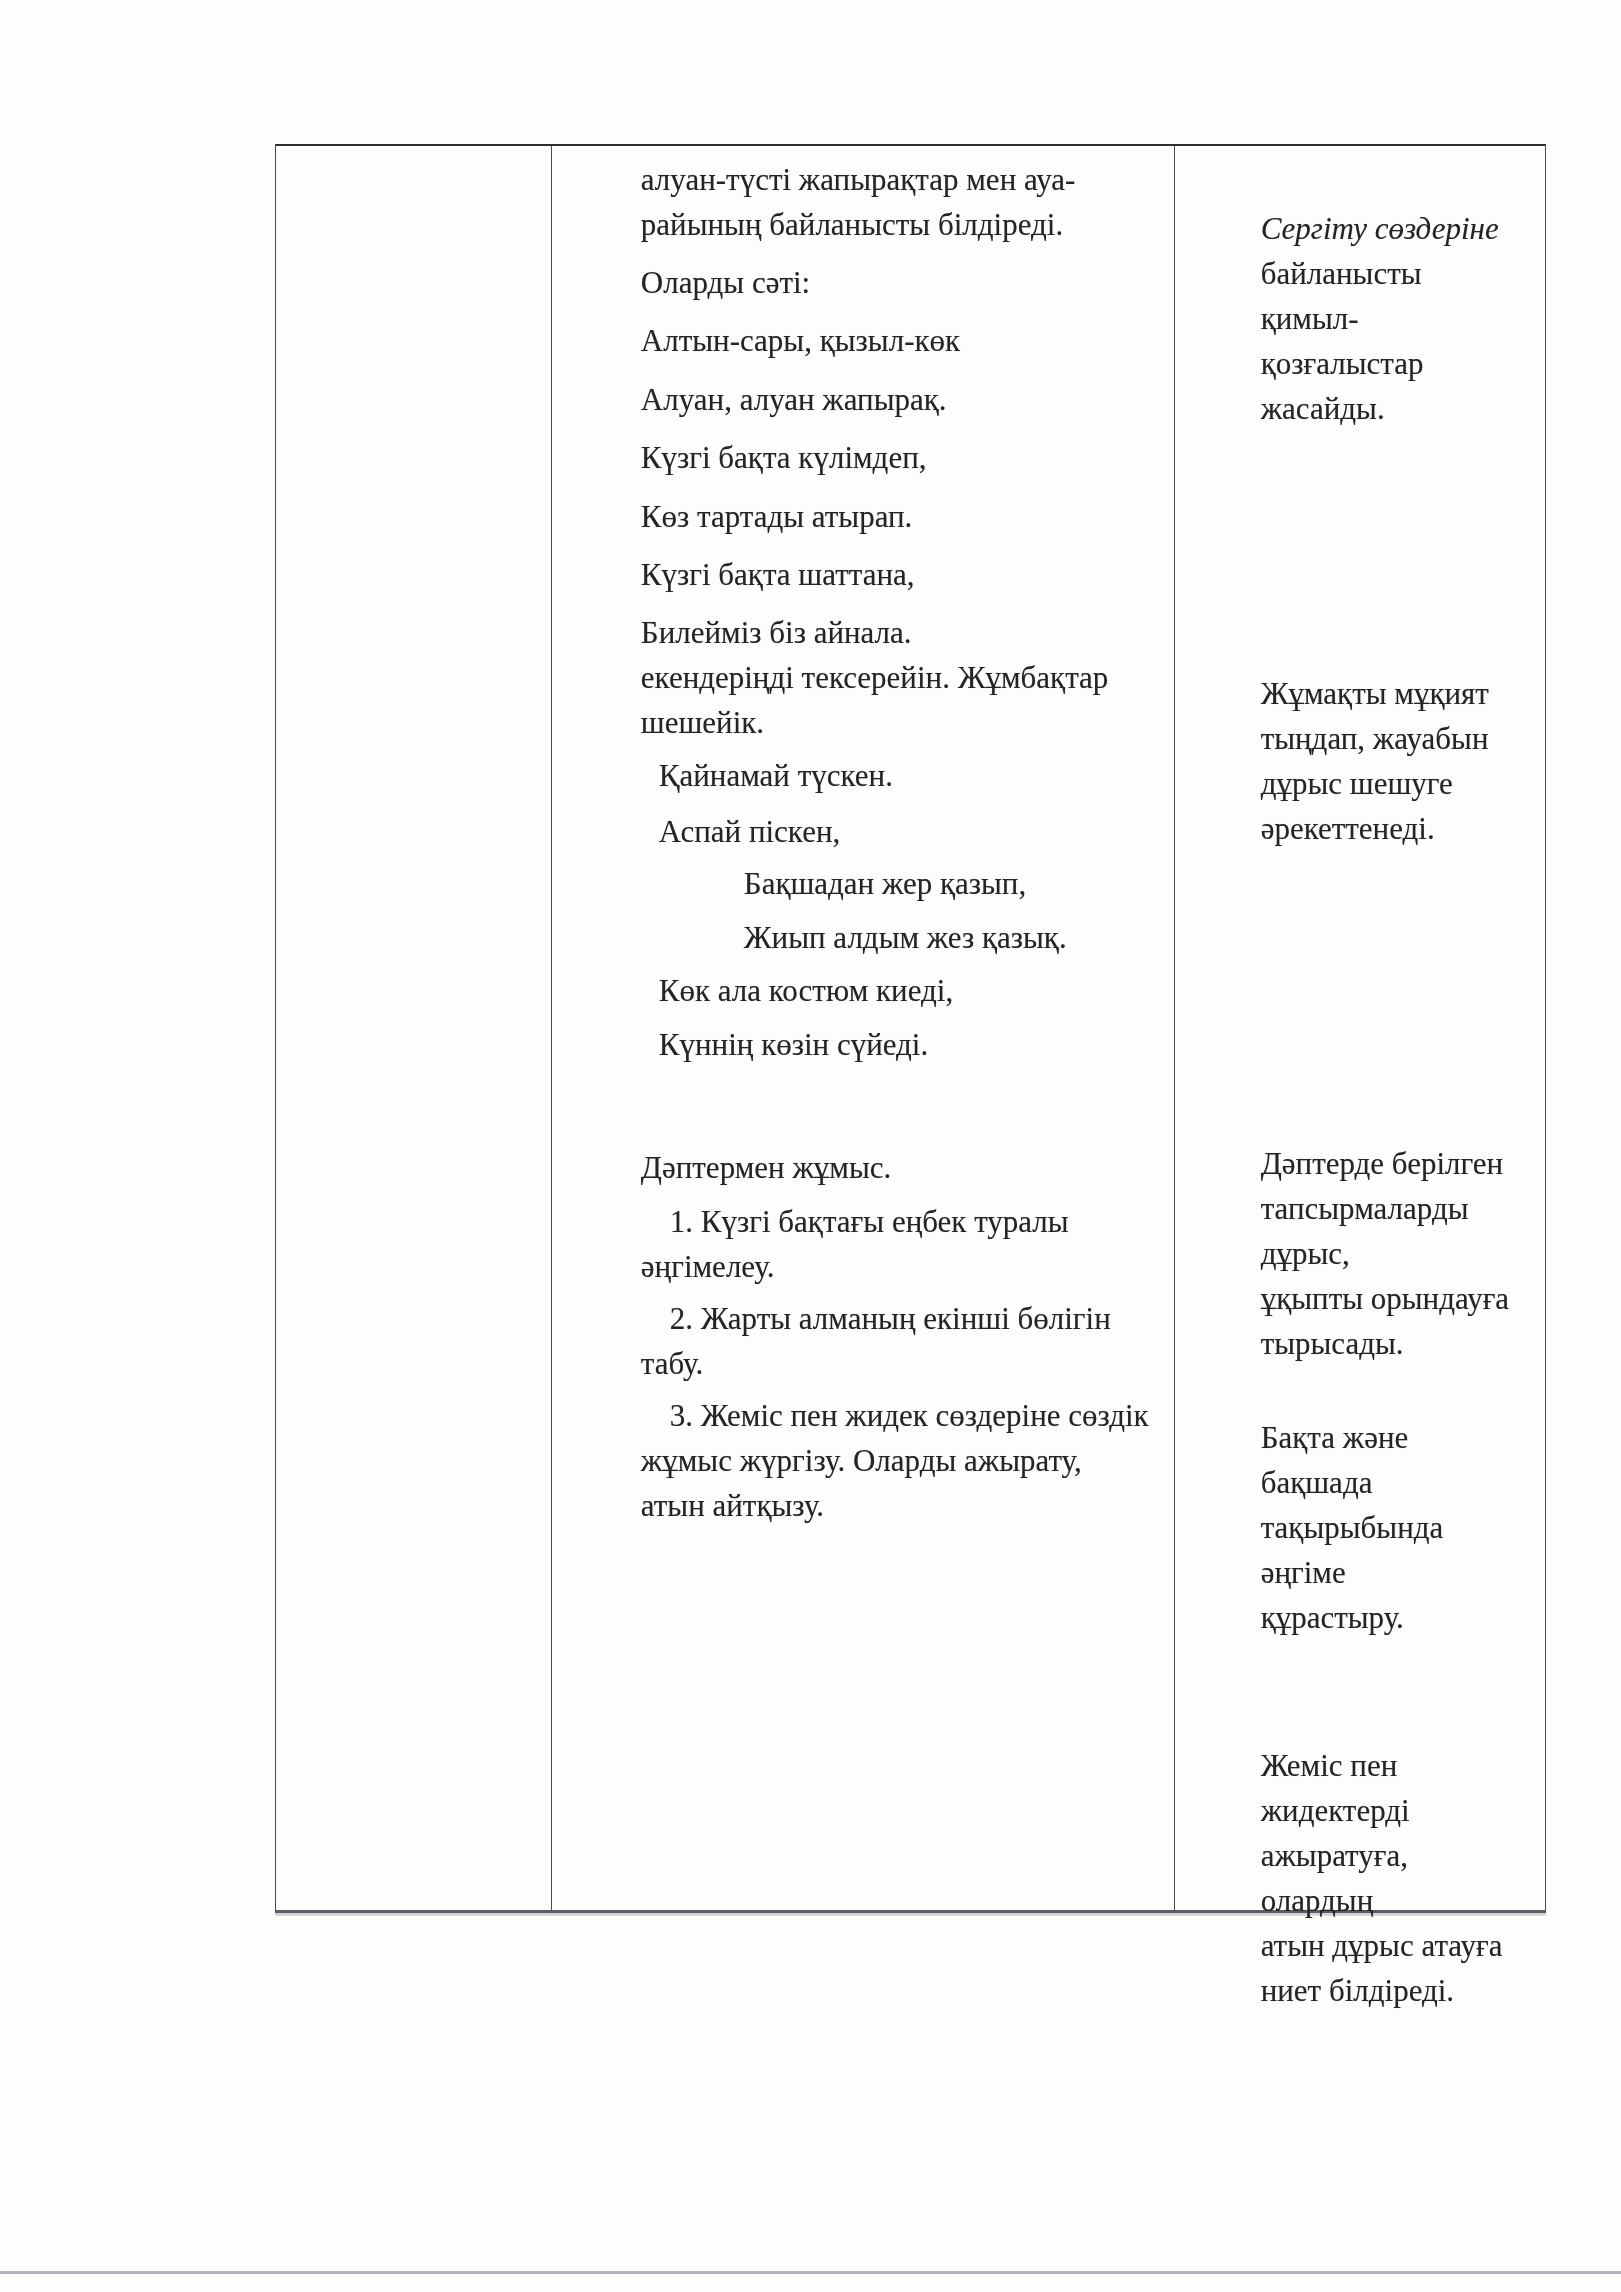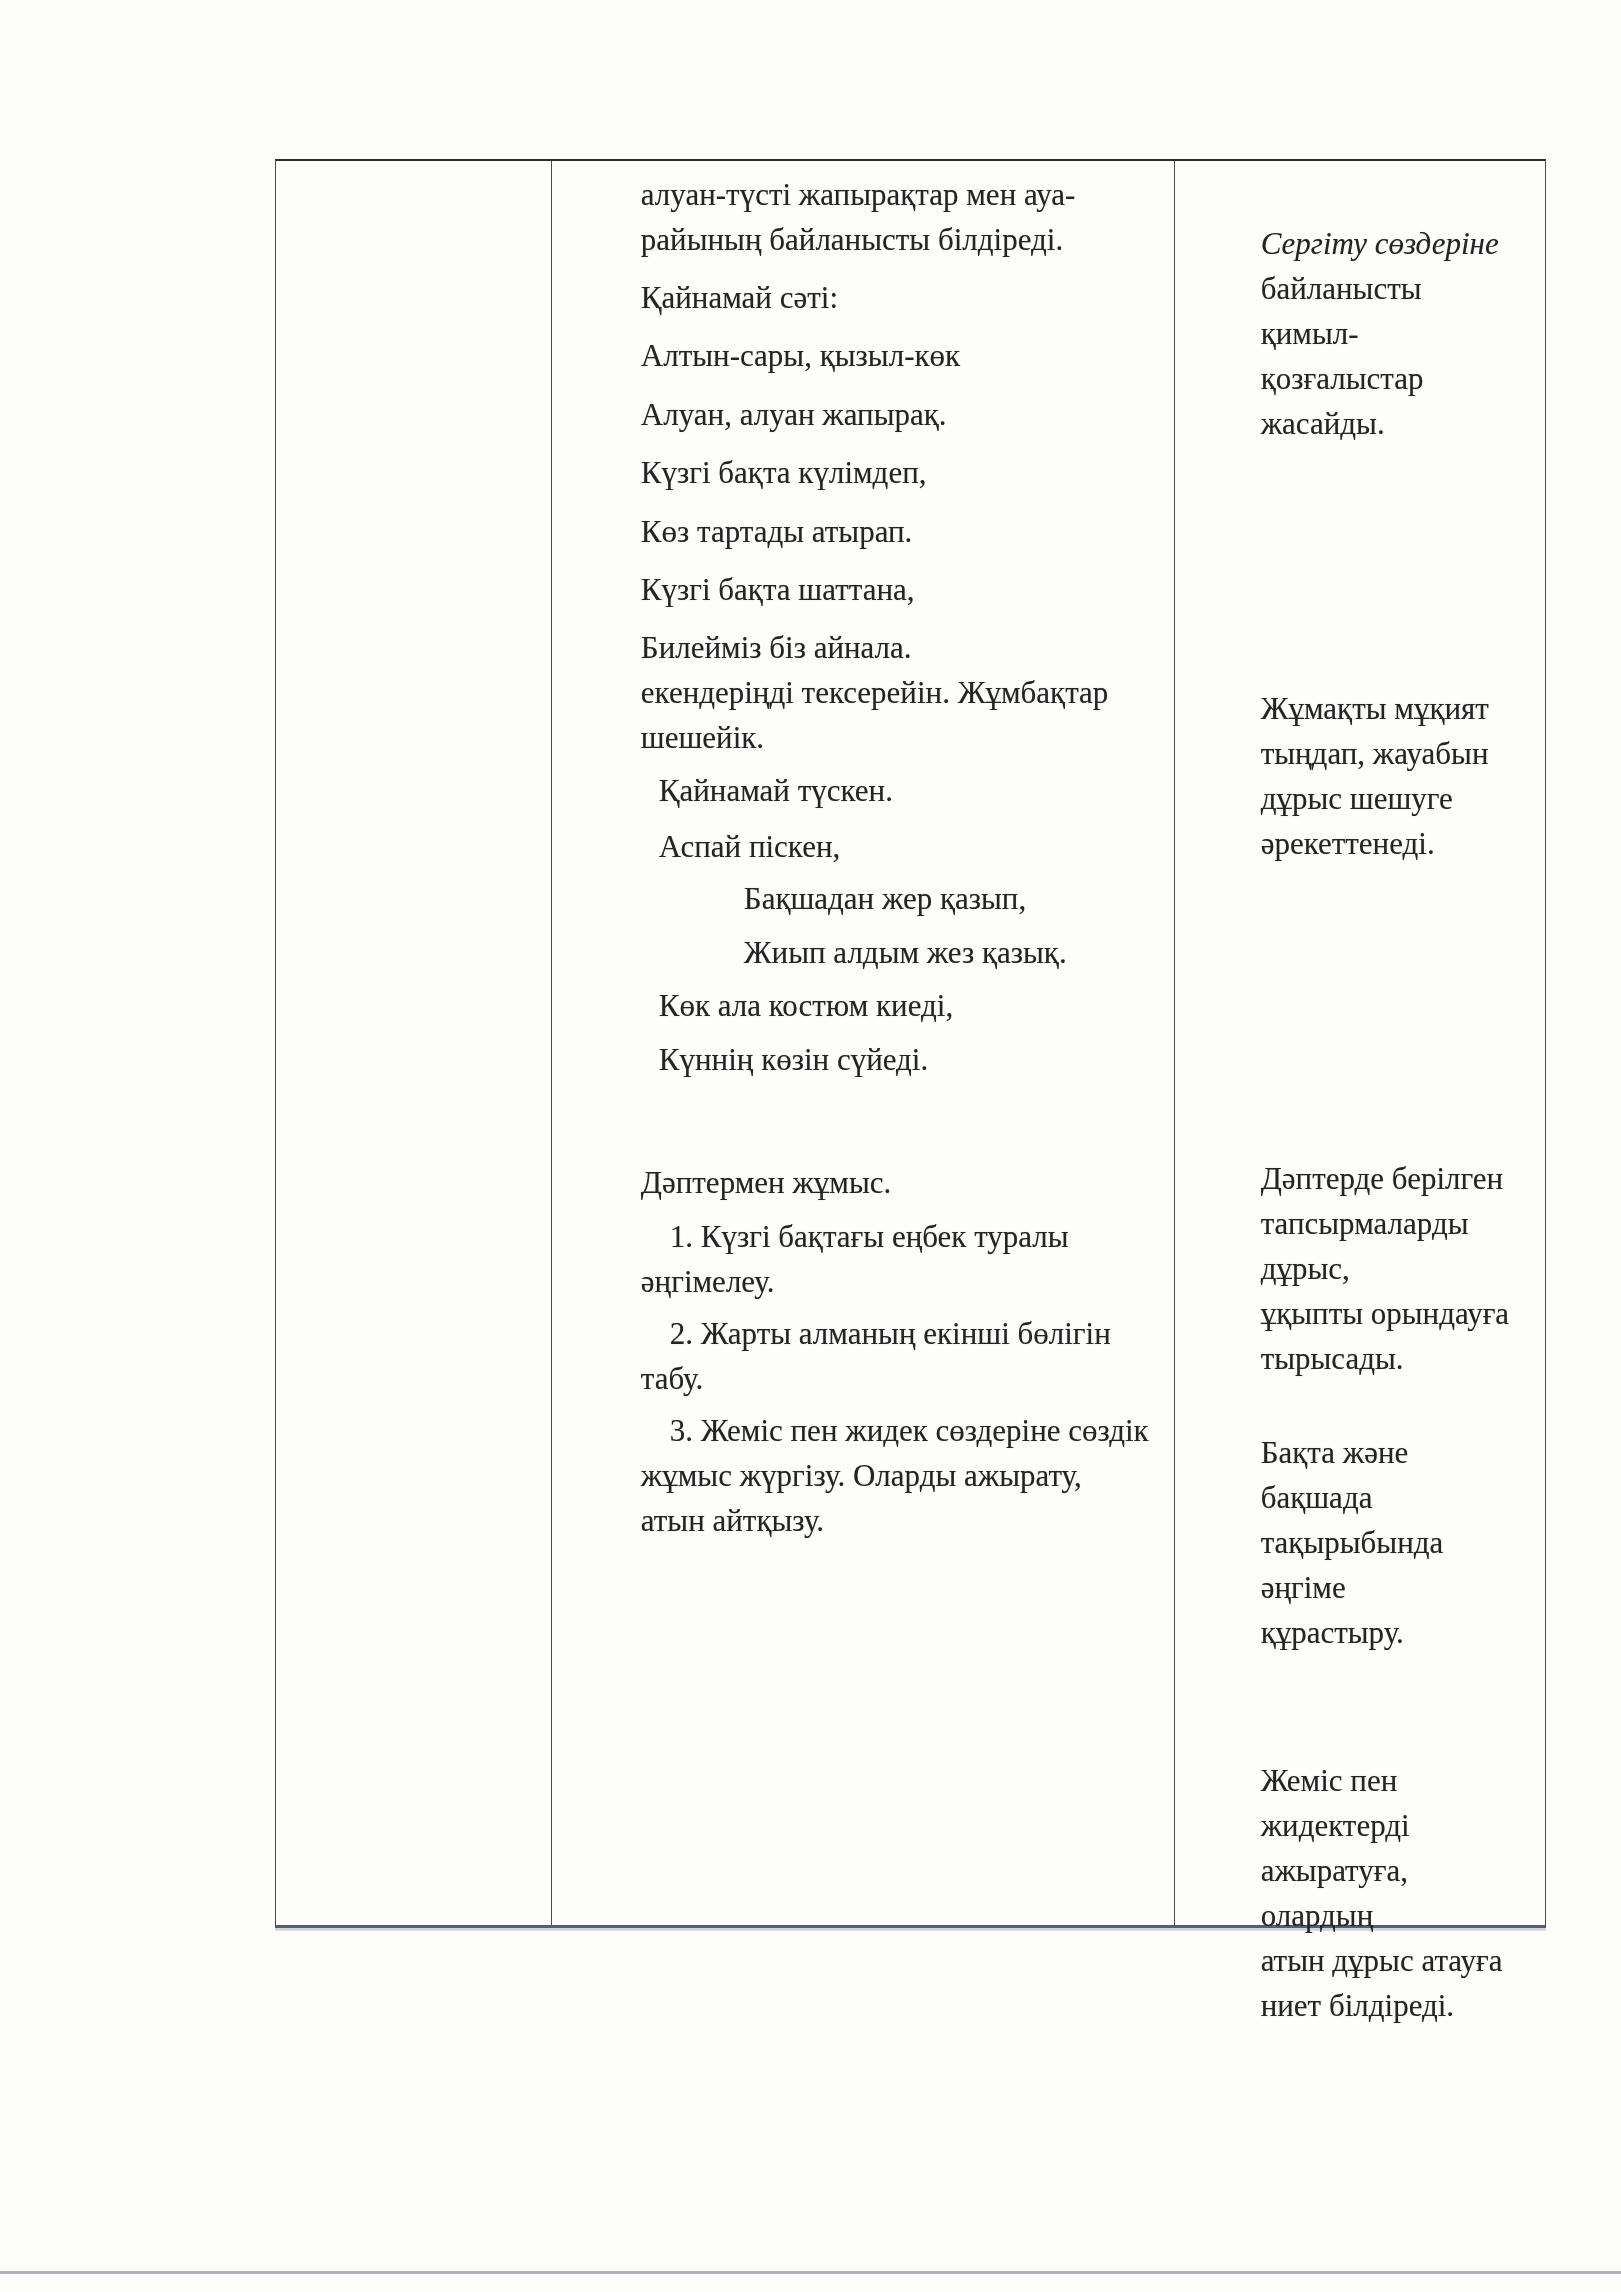--- a/index.html
+++ b/index.html
@@ -17,21 +17,21 @@
   }
   .page {
     position: absolute;
     inset: 0;
     background: #fdfdfc;
   }
   
   .lesson-table {
     position: absolute;
     left: 275px;
-    top: 159px;
+    top: 144px;
     width: 1271px;
     height: 1769px;
     box-sizing: border-box;
     border-top: 2.7px solid #2e2e2e;
     border-left: 1.8px solid #4a4a4a;
     border-right: 1.8px solid #4a4a4a;
     border-bottom: 3.6px solid #5a5f66;
     box-shadow: 0 2.7px 0 rgba(150, 160, 175, 0.45);
     display: flex;
     background: transparent;
@@ -95,21 +95,21 @@
 <div class="page">
 
   <div class="lesson-table">
 
     <div class="col col-left"></div>
 
     <div class="col col-mid">
       <div class="line">алуан-түсті жапырақтар мен ауа-</div>
       <div class="line">райының байланысты білдіреді.</div>
 
-      <div class="line mt15">Қайнамай сәті:</div>
+      <div class="line mt15">Оларды сәті:</div>
 
       <div class="line mt15">Алтын-сары, қызыл-көк</div>
       <div class="line mt15">Алуан, алуан жапырақ.</div>
       <div class="line mt15">Күзгі бақта күлімдеп,</div>
       <div class="line mt15">Көз тартады атырап.</div>
       <div class="line mt15">Күзгі бақта шаттана,</div>
       <div class="line mt15">Билейміз біз айнала.</div>
 
       <div class="line">екендеріңді тексерейін. Жұмбақтар</div>
       <div class="line">шешейік.</div>

